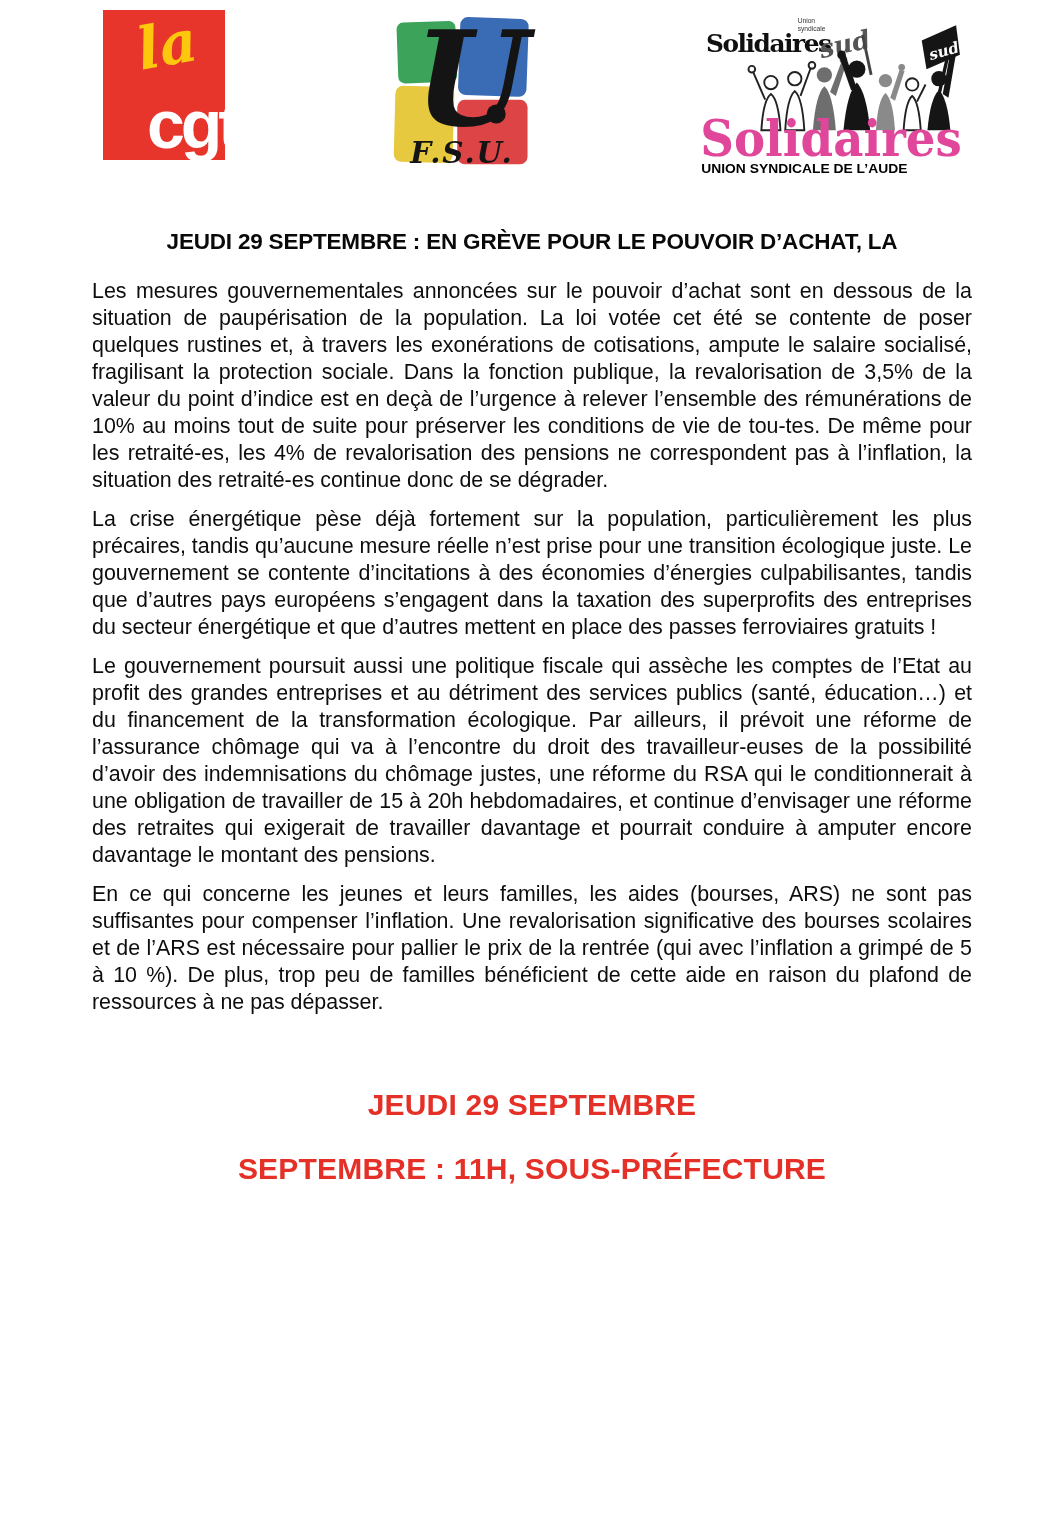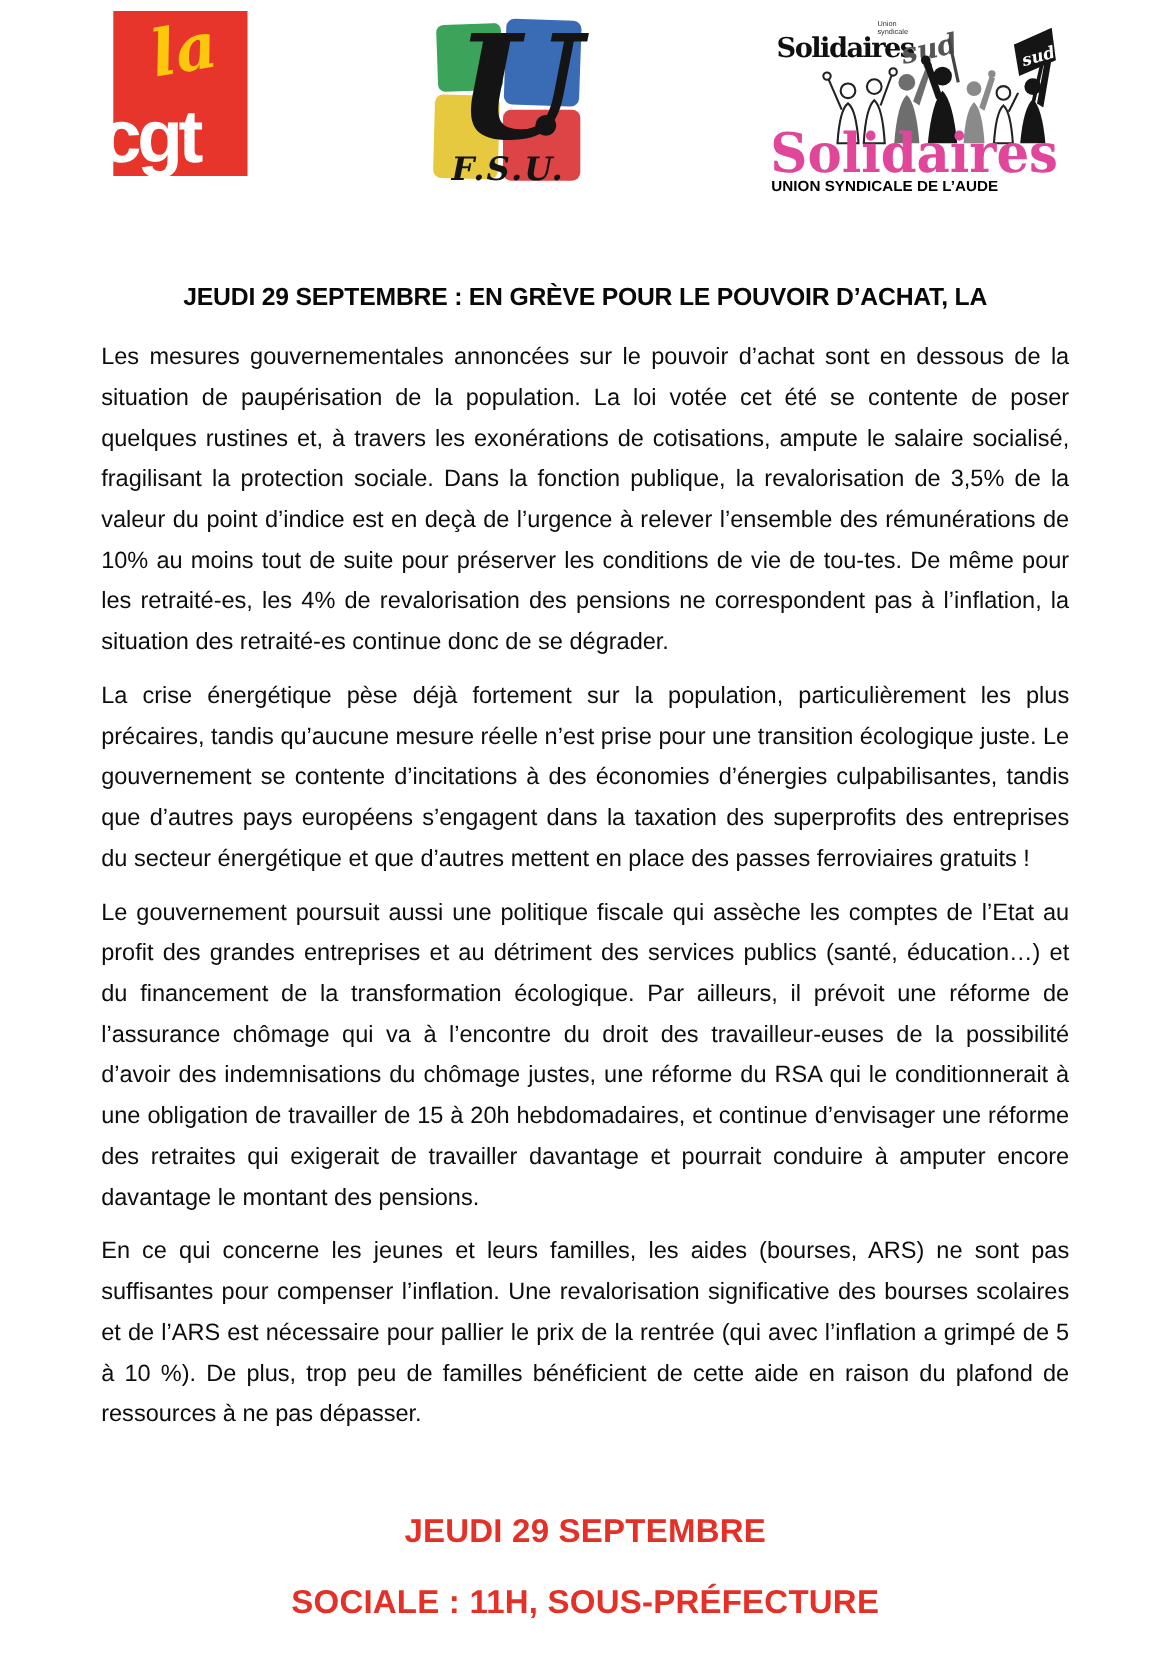--- a/index.html
+++ b/index.html
@@ -32,46 +32,46 @@
     position:absolute; top:6px; left:0; right:-6px;
     text-align:center;
     font-family:"DejaVu Serif", serif;
     font-style:italic; font-weight:bold;
     font-size:58px; line-height:1;
     color:#fcc70c;
     transform:rotate(-10deg);
   }
   .cgt-main {
     position:absolute; bottom:2px; left:-12px; width:146px;
-    text-align:left;
+    text-align:right;
     font-weight:bold;
     font-size:68px; line-height:1;
     letter-spacing:-4px;
     color:#ffffff;
   }
   .fsu-logo { flex:0 0 auto; margin-top:4px; }
   .sol-logo { flex:0 0 auto;text-align:right; }
 
   
   .title {
-    margin:84px 100px 0;
+    margin:56px 100px 0;
     text-align:center;
     font-weight:bold;
     font-size:22.5px;
     line-height:28px;
     letter-spacing:-0.2px;
     color:#090909;
   }
 
   
   .content { padding:22px 92px 0; }
   .content p {
     margin:0 0 12px;
     font-size:21.4px;
-    line-height:37px;
+    line-height:27px;
     text-align:justify;
     color:#0d0d0d;
   }
 
   
   .footer {
     margin-top:72px;
     text-align:center;
     font-weight:bold;
     font-size:30px;
@@ -184,16 +184,16 @@
 
   <div class="content">
     <p>Les mesures gouvernementales annoncées sur le pouvoir d’achat sont en dessous de la situation de paupérisation de la population. La loi votée cet été se contente de poser quelques rustines et, à travers les exonérations de cotisations, ampute le salaire socialisé, fragilisant la protection sociale. Dans la fonction publique, la revalorisation de 3,5% de la valeur du point d’indice est en deçà de l’urgence à relever l’ensemble des rémunérations de 10% au moins tout de suite pour préserver les conditions de vie de tou-tes. De même pour les retraité-es, les 4% de revalorisation des pensions ne correspondent pas à l’inflation, la situation des retraité-es continue donc de se dégrader.</p>
     <p>La crise énergétique pèse déjà fortement sur la population, particulièrement les plus précaires, tandis qu’aucune mesure réelle n’est prise pour une transition écologique juste. Le gouvernement se contente d’incitations à des économies d’énergies culpabilisantes, tandis que d’autres pays européens s’engagent dans la taxation des superprofits des entreprises du secteur énergétique et que d’autres mettent en place des passes ferroviaires gratuits !</p>
     <p>Le gouvernement poursuit aussi une politique fiscale qui assèche les comptes de l’Etat au profit des grandes entreprises et au détriment des services publics (santé, éducation…) et du financement de la transformation écologique. Par ailleurs, il prévoit une réforme de l’assurance chômage qui va à l’encontre du droit des travailleur-euses de la possibilité d’avoir des indemnisations du chômage justes, une réforme du RSA qui le conditionnerait à une obligation de travailler de 15 à 20h hebdomadaires, et continue d’envisager une réforme des retraites qui exigerait de travailler davantage et pourrait conduire à amputer encore davantage le montant des pensions.</p>
     <p>En ce qui concerne les jeunes et leurs familles, les aides (bourses, ARS) ne sont pas suffisantes pour compenser l’inflation. Une revalorisation significative des bourses scolaires et de l’ARS est nécessaire pour pallier le prix de la rentrée (qui avec l’inflation a grimpé de 5 à 10 %). De plus, trop peu de familles bénéficient de cette aide en raison du plafond de ressources à ne pas dépasser.</p>
   </div>
 
   <div class="footer">
     <div class="rally-line">JEUDI 29 SEPTEMBRE</div>
-    <div class="rally-line">SOCIALE : 11H, SOUS-PRÉFECTURE</div>
+    <div class="rally-line">SEPTEMBRE : 11H, SOUS-PRÉFECTURE</div>
   </div>
 
 </div>
 
 </body></html>

